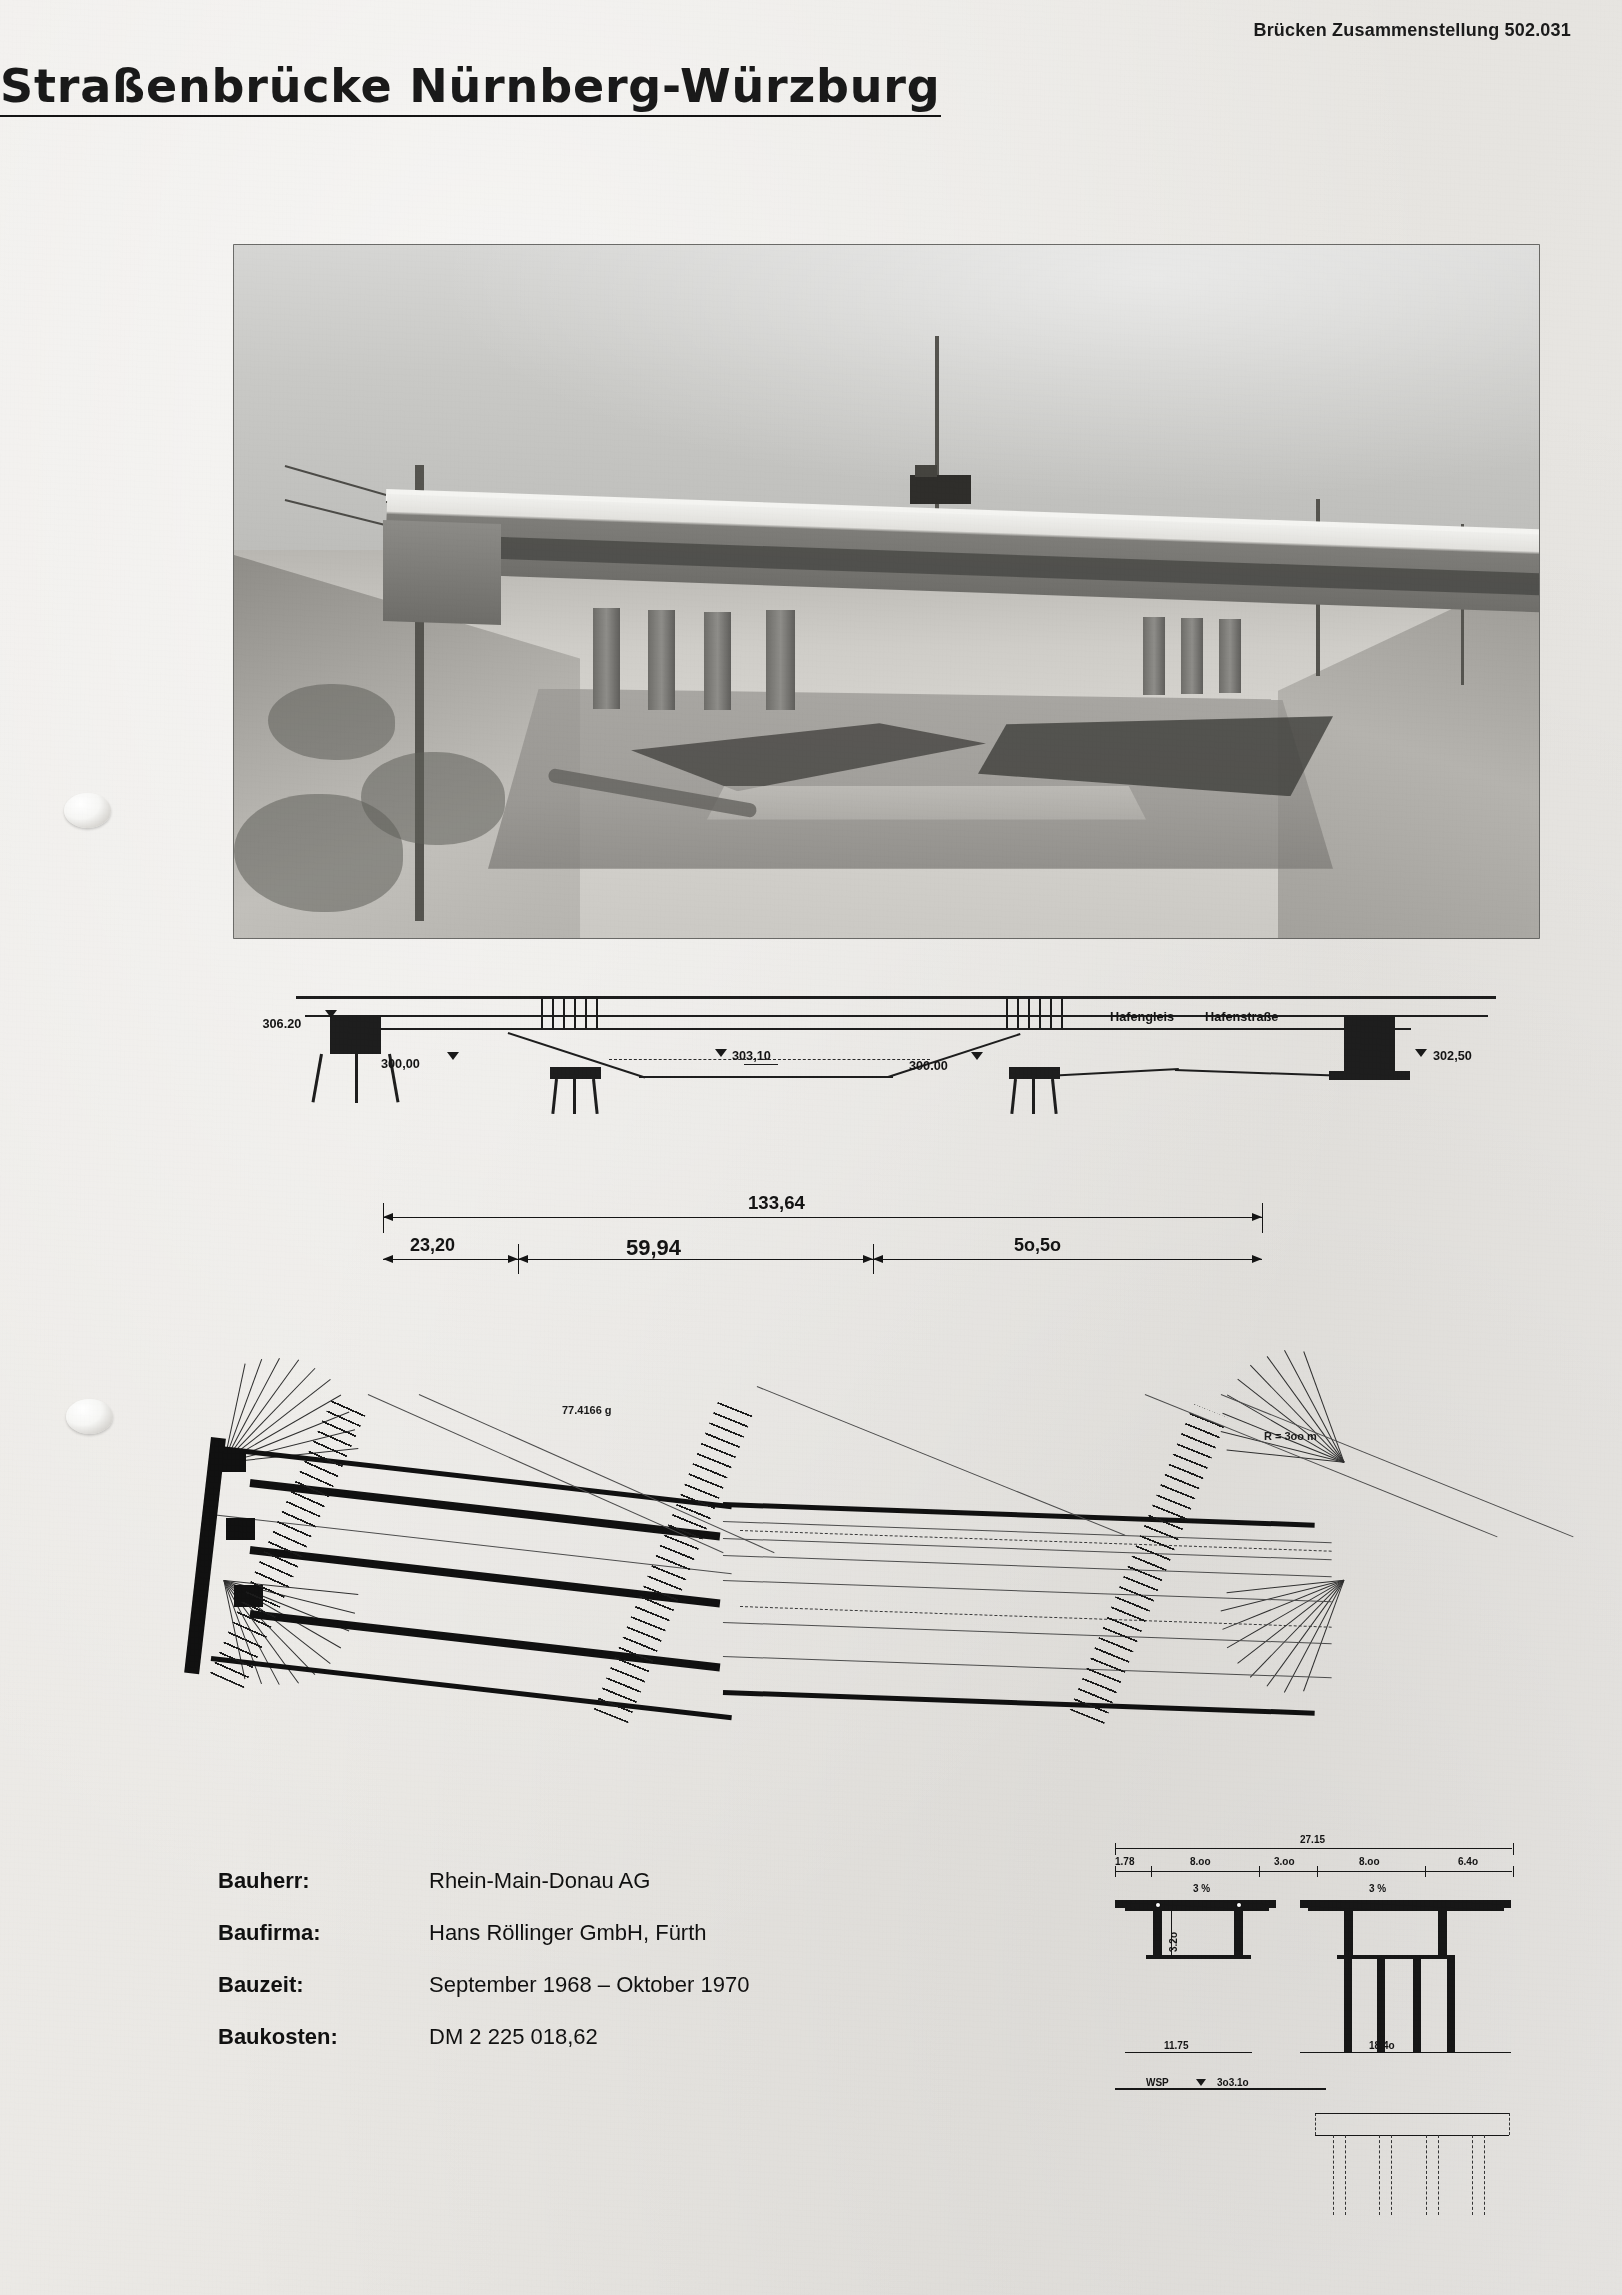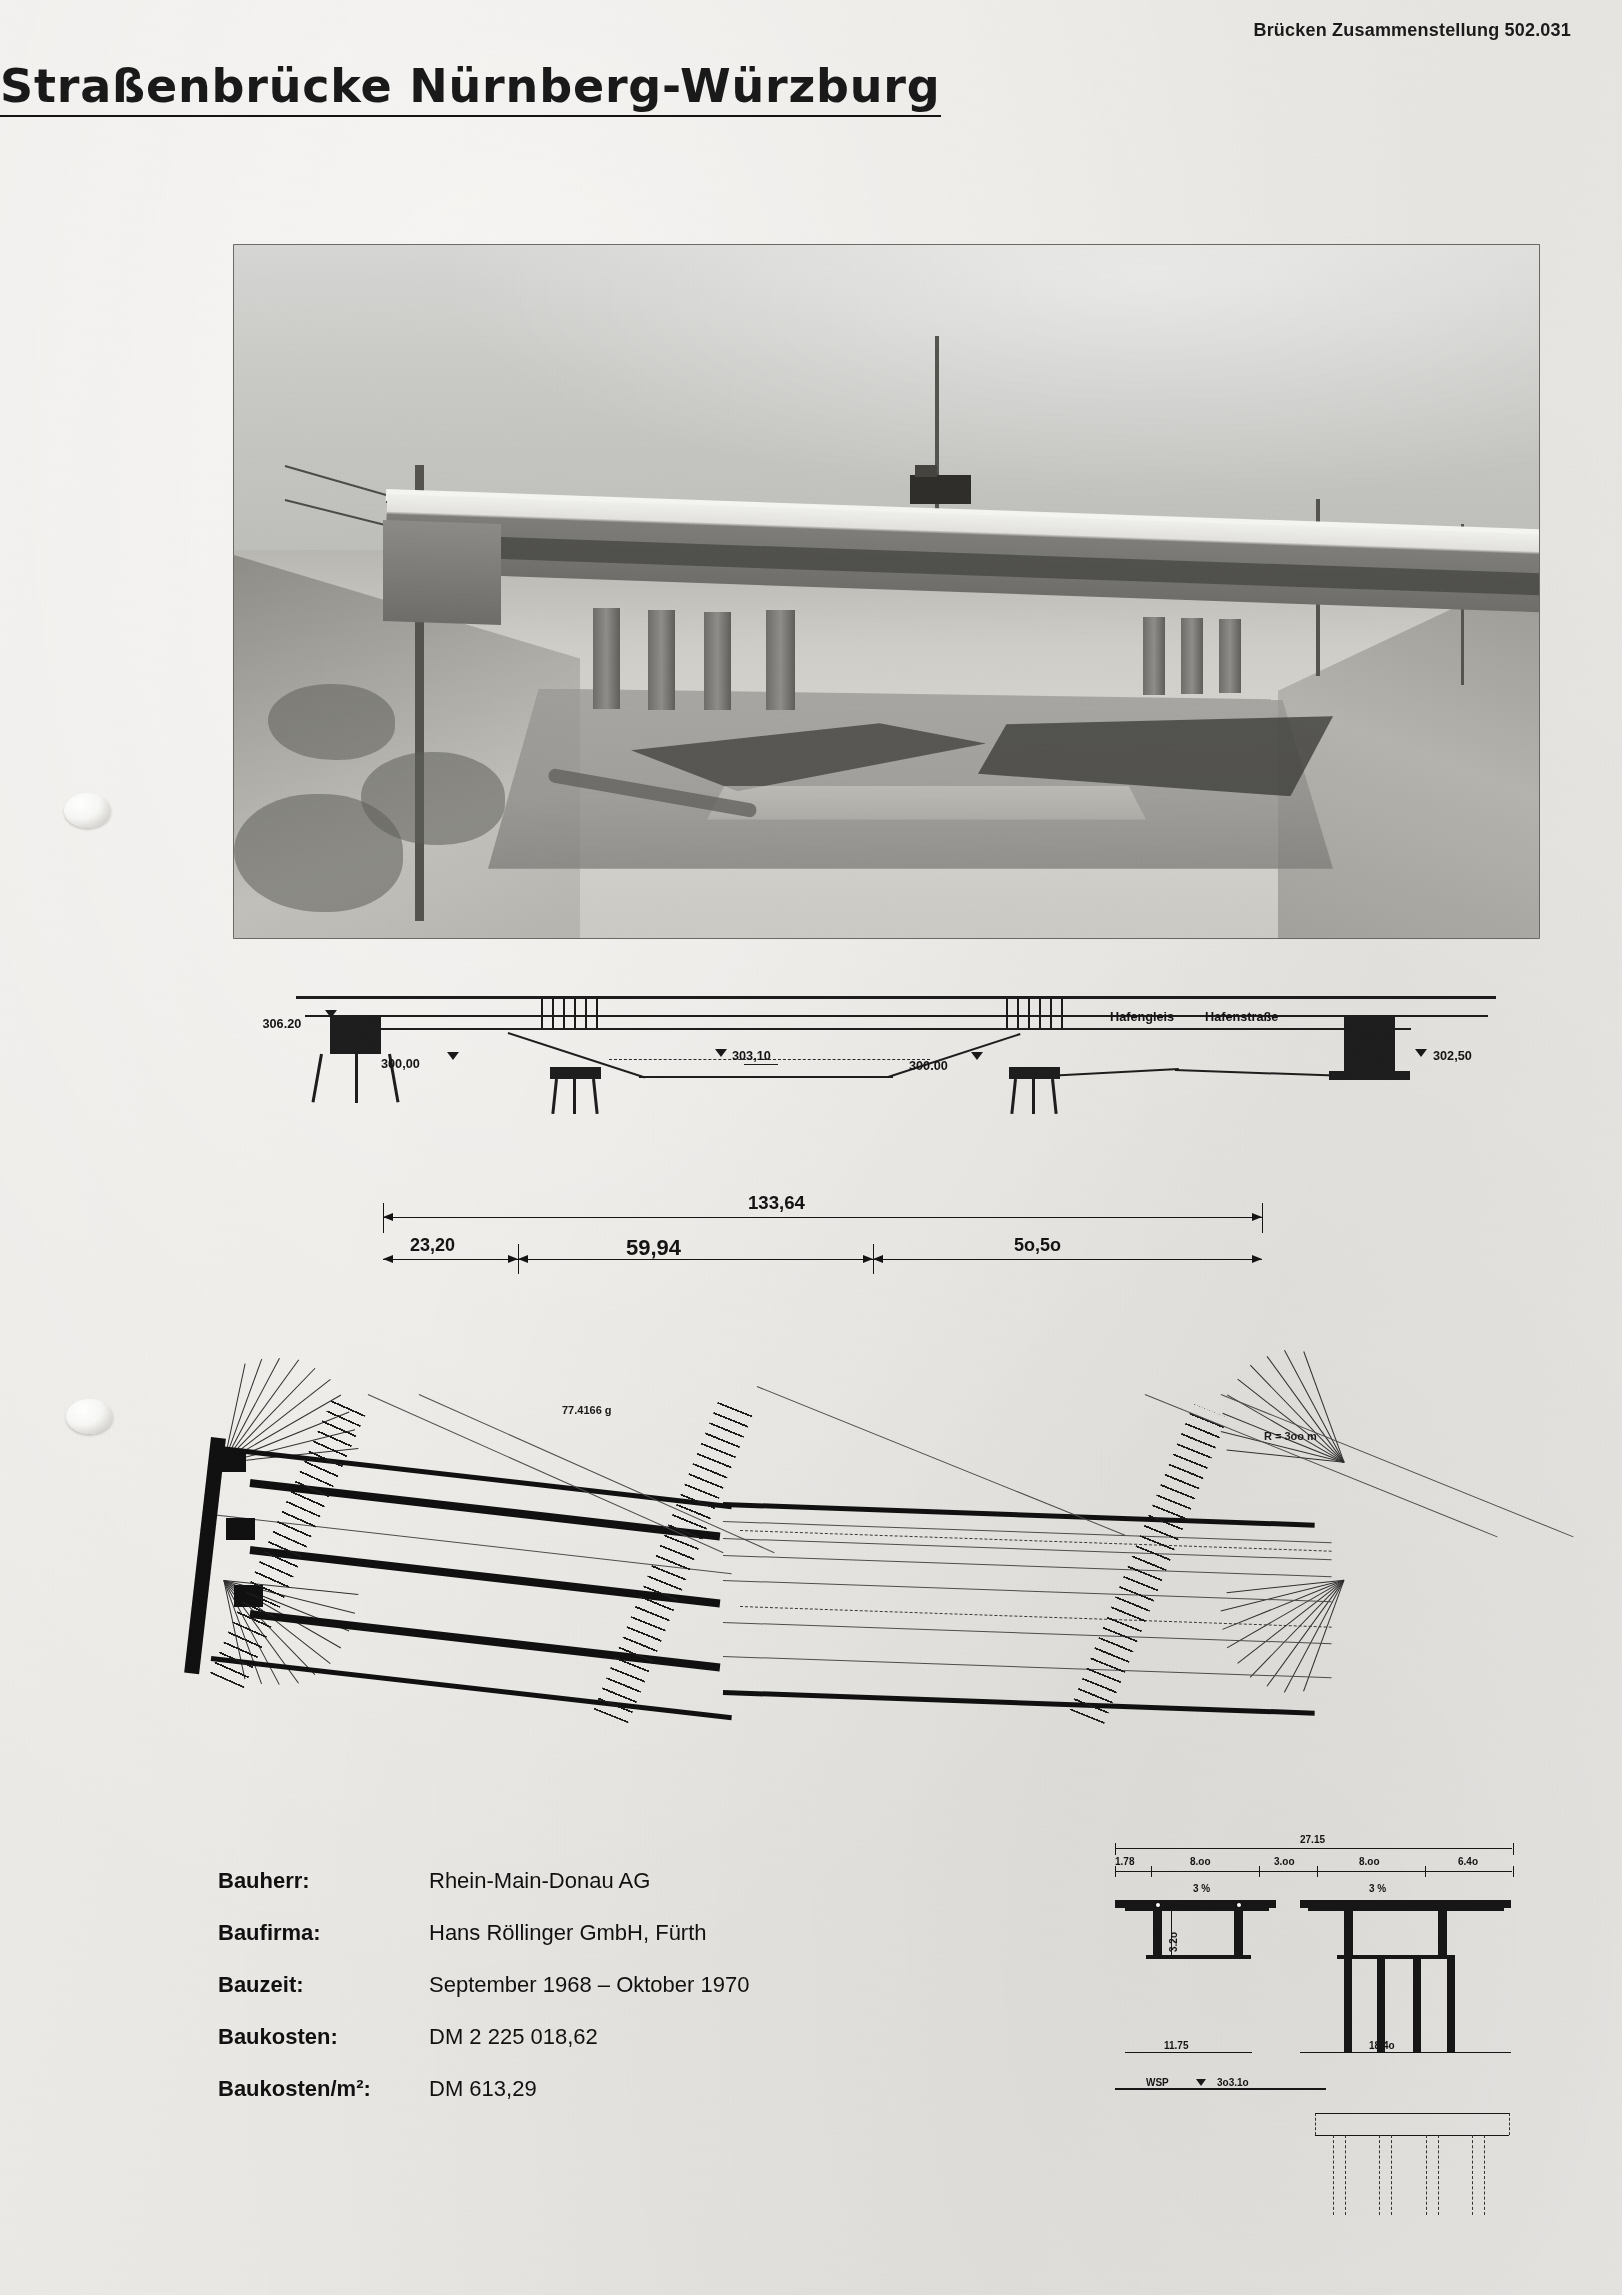--- a/index.html
+++ b/index.html
@@ -429,24 +429,20 @@
     <div class="speckey">Baufirma:</div>
     <div class="specval">Hans Röllinger GmbH, Fürth</div>
   </div>
   <div class="specrow">
     <div class="speckey">Bauzeit:</div>
     <div class="specval">September 1968 – Oktober 1970</div>
   </div>
   <div class="specrow">
     <div class="speckey">Baukosten:</div>
     <div class="specval">DM  2 225 018,62</div>
-  </div>
-  <div class="specrow">
-    <div class="speckey">Baukosten/m²:</div>
-    <div class="specval">DM  613,29</div>
   </div>
 </div>
 
 <div class="xsec">
 
   <div class="xline" style="left:25px;top:13.5px;width:397px;height:0.8px;"></div>
   <div class="xline" style="left:25px;top:8.5px;width:0.8px;height:12px;"></div>
   <div class="xline" style="left:423px;top:8.5px;width:0.8px;height:12px;"></div>
   <div class="xlbl" style="left:210px;top:0px;">27.15</div>
 

